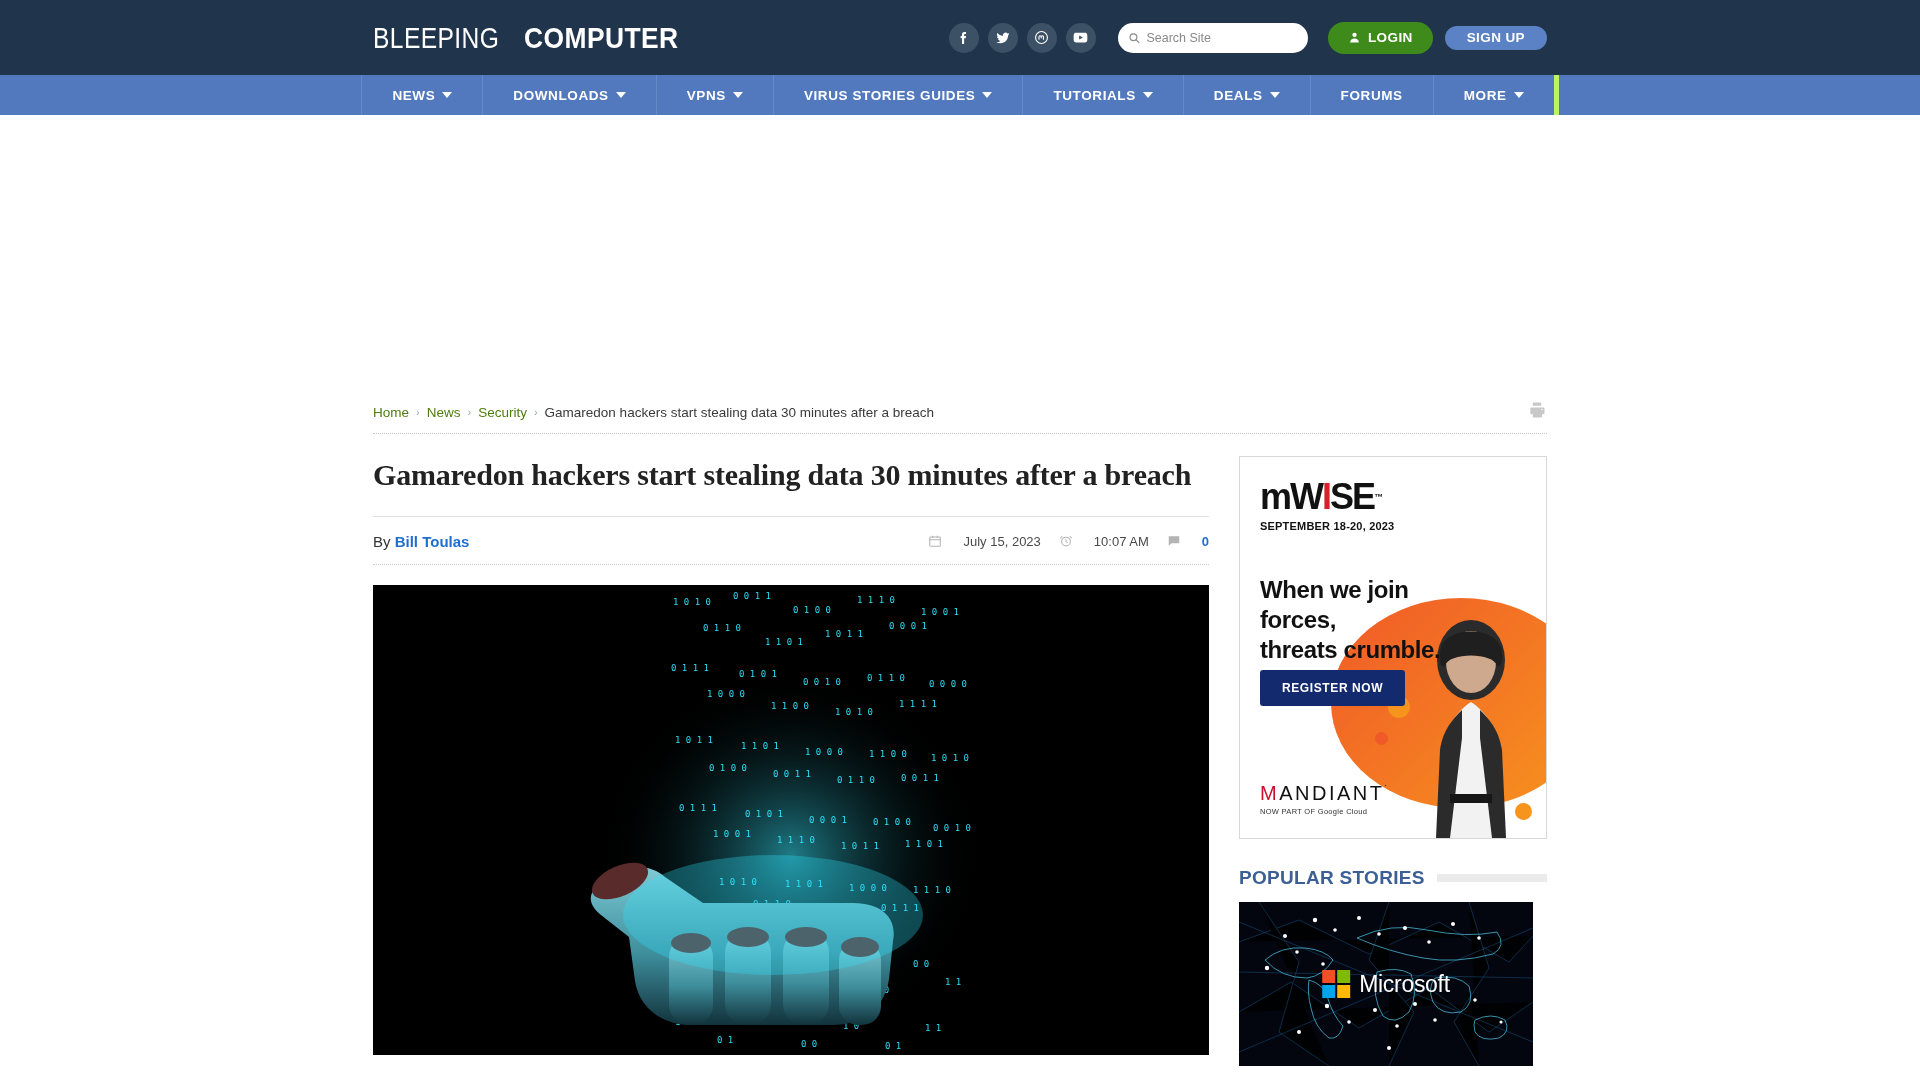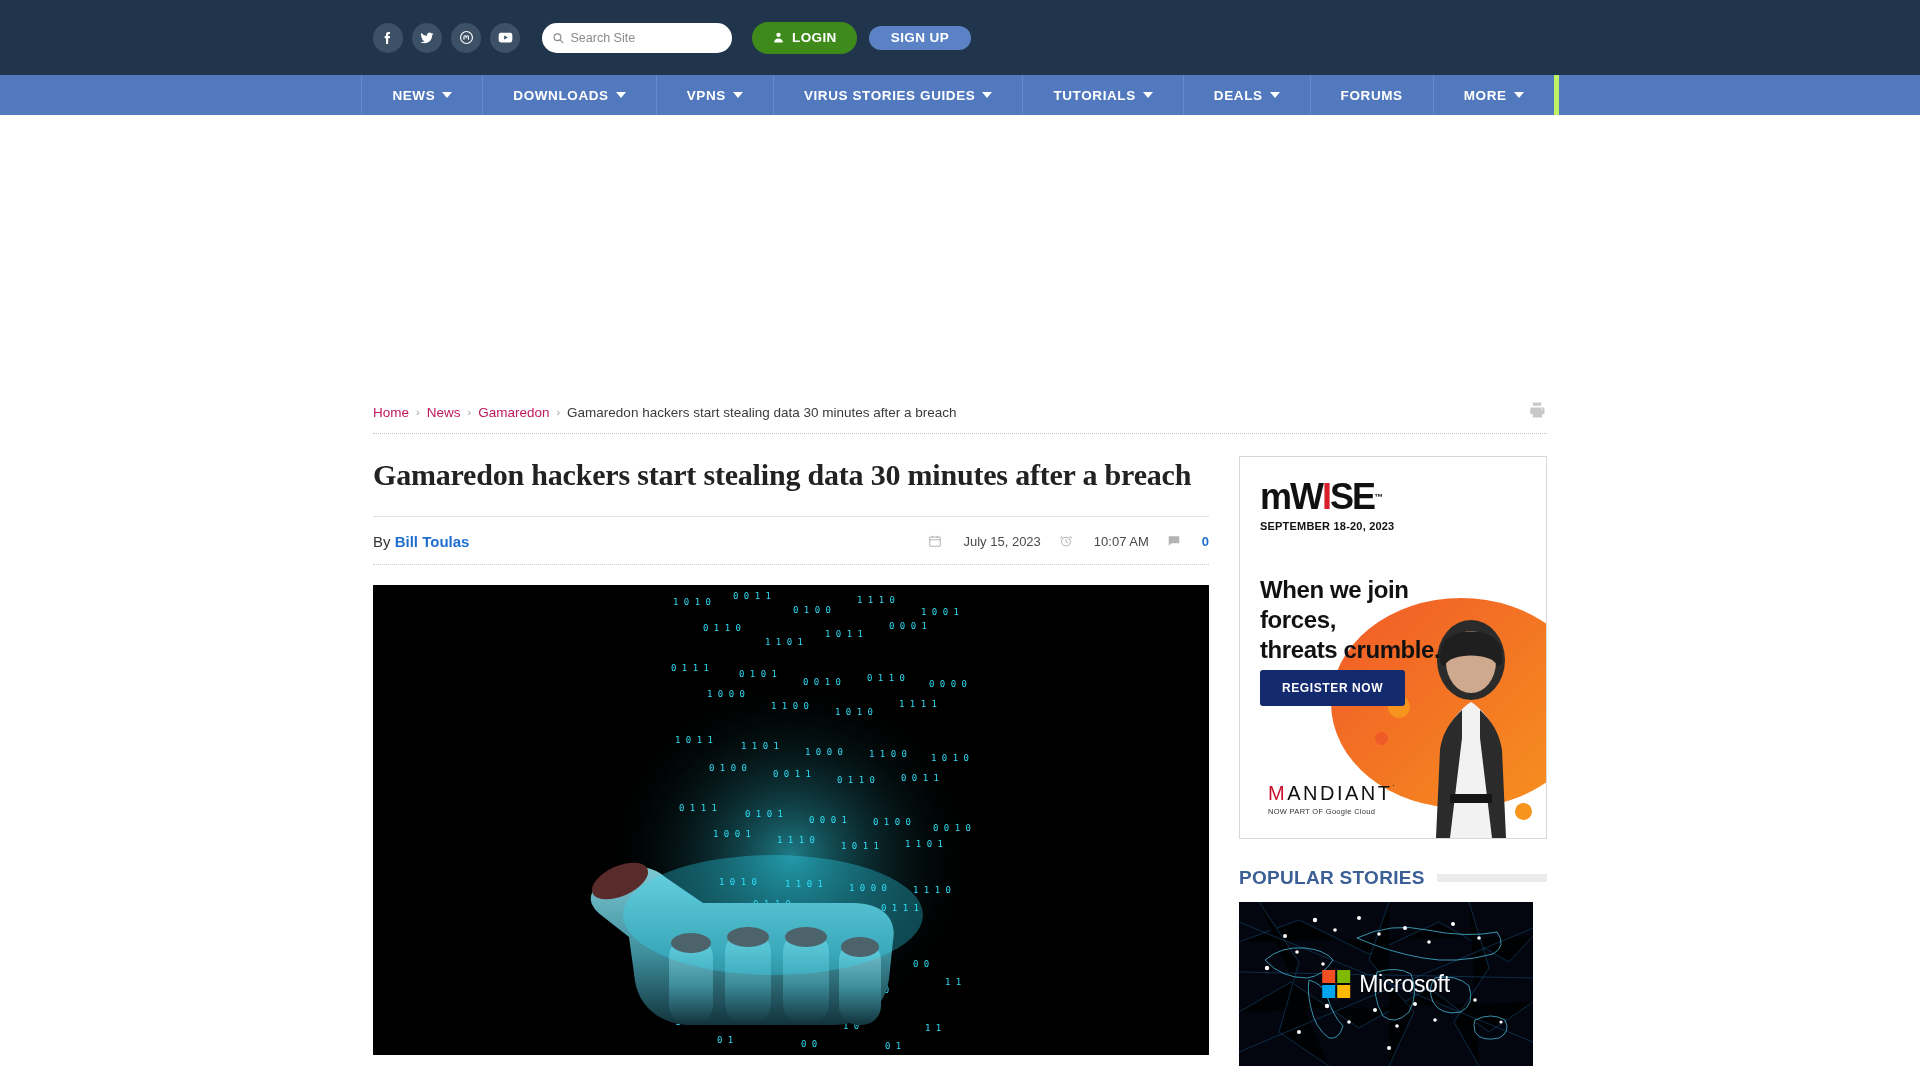--- a/index.html
+++ b/index.html
@@ -145,21 +145,21 @@
     display: flex;
     align-items: center;
     justify-content: space-between;
     padding-bottom: 9px;
     border-bottom: 1px dotted #c6c6c6;
   }
   .breadcrumb {
     display: flex; align-items: center; gap: 7px;
     font-size: 13.5px;
   }
-  .breadcrumb a { color: #be185d; text-decoration: none; cursor: pointer; }
+  .breadcrumb a { color: #4d7c0f; text-decoration: none; cursor: pointer; }
   .breadcrumb .crumb-current { color: #3a3a3a; }
   .crumb-sep {
     color: #9aa7b5; font-size: 11px;
   }
   .print-icon { cursor: pointer; opacity: .55; }
 
   .content-cols {
     display: flex;
     gap: 30px;
     padding-top: 22px;
@@ -240,21 +240,21 @@
     background: linear-gradient(135deg,#f05a28,#f7941e);
     border-radius: 50%;
   }
   .ad-dot1 { position:absolute; left: 148px; bottom: 120px; width: 22px; height:22px; border-radius:50%; background:#f7941e;}
   .ad-dot2 { position:absolute; left: 135px; bottom: 93px; width: 13px; height:13px; border-radius:50%; background:#f05a28;}
   .ad-dot3 { position:absolute; right: 14px; bottom: 18px; width: 17px; height:17px; border-radius:50%; background:#f7941e;}
   .ad-person {
     position: absolute; right: 10px; bottom: 0px; width: 130px; height: 230px;
   }
   .mandiant {
-    position: absolute; left: 28px; bottom: 22px;
+    position: absolute; left: 20px; bottom: 22px;
   }
   .mandiant-word {
     font-size: 20px; font-weight: 400; letter-spacing: 2.5px; color: #111;
   }
   .mandiant-word .m-red { color: #c8102e; }
   .mandiant-sub { font-size: 7.5px; color: #333; letter-spacing: .3px; margin-top: 2px; }
 
   .pop-head {
     display: flex; align-items: center; gap: 12px;
     margin-top: 28px;
@@ -278,20 +278,24 @@
   }
   .ms-squares { display: grid; grid-template-columns: 13px 13px; grid-template-rows: 13px 13px; gap: 2px; }
   .ms-word { color: #fff; font-size: 23px; letter-spacing: -0.3px; }
 </style>
 </head>
 <body>
 
 <div class="site-header">
   <div class="header-inner">
 
+    <div class="brand">
+      <span class="b-light">BLEEPING</span>
+        <span class="b-bold">COMPUTER</span>
+    </div>
 
     <div class="header-right">
       <div class="social-row">
         <div class="social">
           <svg width="16" height="16" viewBox="0 0 24 24" fill="#fff">
               <path d="M15 3h-2.5C10 3 9 4.6 9 6.6V9H7v3.2h2V21h3.2v-8.8h2.4l.4-3.2h-2.8V7c0-.7.2-1.1 1.1-1.1H15V3z"></path>
             </svg>
         </div>
         <div class="social">
           <svg width="16" height="16" viewBox="0 0 24 24" fill="#fff">
@@ -373,21 +377,21 @@
 <div class="leaderboard-ad"></div>
 
 <div class="page-wrap">
 
   <div class="breadcrumb-row">
     <div class="breadcrumb">
       <a>Home</a>
       <span class="crumb-sep">›</span>
       <a>News</a>
       <span class="crumb-sep">›</span>
-      <a>Gamaredon</a>
+      <a>Security</a>
       <span class="crumb-sep">›</span>
       <span class="crumb-current">Gamaredon hackers start stealing data 30 minutes after a breach</span>
     </div>
     <div class="print-icon">
       <svg width="20" height="20" viewBox="0 0 24 24" fill="#9c9c9c">
           <path d="M7 3h10v4H7V3zm-3 6h16a1 1 0 0 1 1 1v6a1 1 0 0 1-1 1h-2v4H7v-4H5a1 1 0 0 1-1-1v-6a1 1 0 0 1 1-1zm5 7h6v4H9v-4zm9-5.6a.9.9 0 1 0 0 1.8.9.9 0 0 0 0-1.8z"></path>
         </svg>
     </div>
   </div>
 

